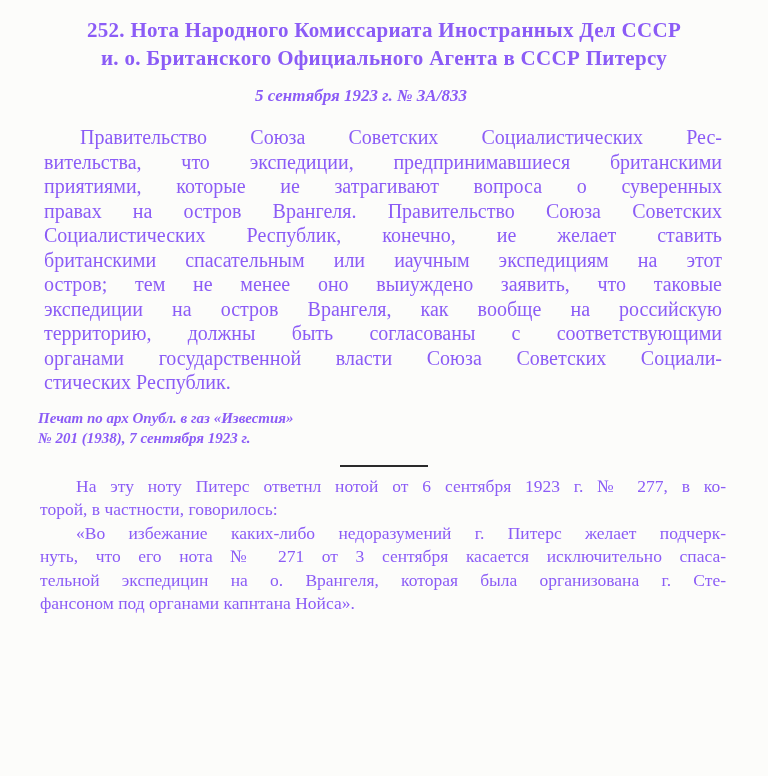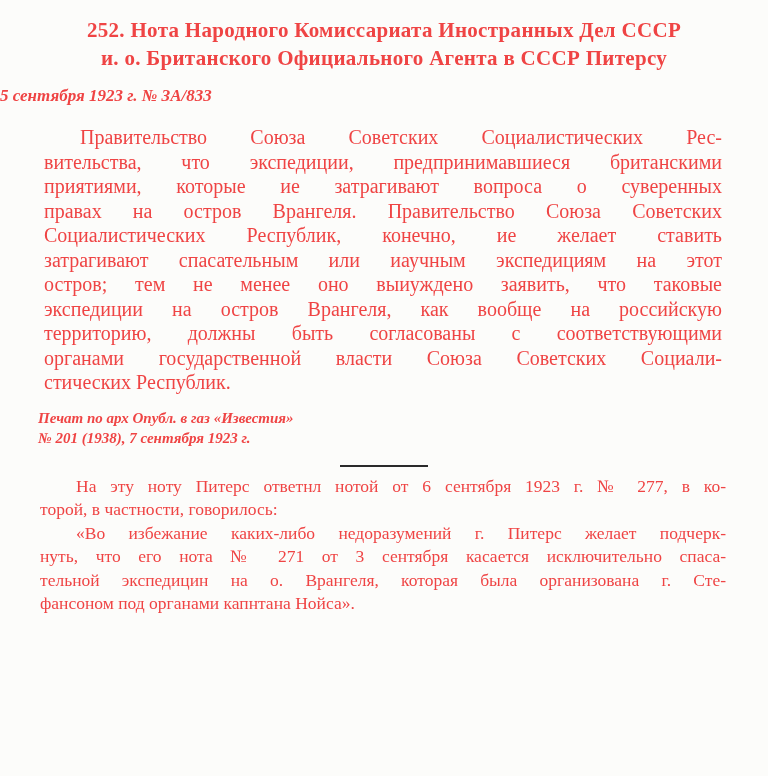--- a/index.html
+++ b/index.html
@@ -6,35 +6,35 @@
     margin: 0;
     padding: 0;
     background: #ffffff;
   }
   .page {
     position: relative;
     width: 768px;
     height: 776px;
     overflow: hidden;
     background: #fcfcfa;
-    color: #ef4444;
+    color: #8b5cf6;
     font-family: "Liberation Serif", "DejaVu Serif", serif;
     -webkit-font-smoothing: antialiased;
   }
   .title {
     margin: 16px 36px 0 36px;
     text-align: center;
     font-weight: bold;
     font-size: 21px;
     line-height: 28px;
     letter-spacing: 0.3px;
   }
   .dateline {
     margin: 14px 46px 0 0;
-    text-align: left;
+    text-align: center;
     font-style: italic;
     font-weight: bold;
     font-size: 17px;
     line-height: 20px;
   }
   .doc-body {
     margin: 19px 46px 0 44px;
     font-size: 20px;
   }
   .para { margin: 0; }
@@ -76,21 +76,21 @@
 
   <div class="dateline">5 сентября 1923 г. № ЗА/833</div>
 
   <div class="doc-body">
     <div class="para">
         <div class="line first">Правительство Союза Советских Социалистических Рес-</div>
         <div class="line">вительства, что экспедиции, предпринимавшиеся британскими</div>
         <div class="line">приятиями, которые ие затрагивают вопроса о суверенных</div>
         <div class="line">правах на остров Врангеля. Правительство Союза Советских</div>
         <div class="line">Социалистических Республик, конечно, ие желает ставить</div>
-        <div class="line">затрагивают спасательным или иаучным экспедициям на этот</div>
+        <div class="line">британскими спасательным или иаучным экспедициям на этот</div>
         <div class="line">остров; тем не менее оно выиуждено заявить, что таковые</div>
         <div class="line">экспедиции на остров Врангеля, как вообще на российскую</div>
         <div class="line">территорию, должны быть согласованы с соответствующими</div>
         <div class="line">органами государственной власти Союза Советских Социали-</div>
         <div class="line last">стических Республик.</div>
       </div>
   </div>
 
   <div class="source-note">
     <div>Печат по арх Опубл. в газ «Известия»</div>

